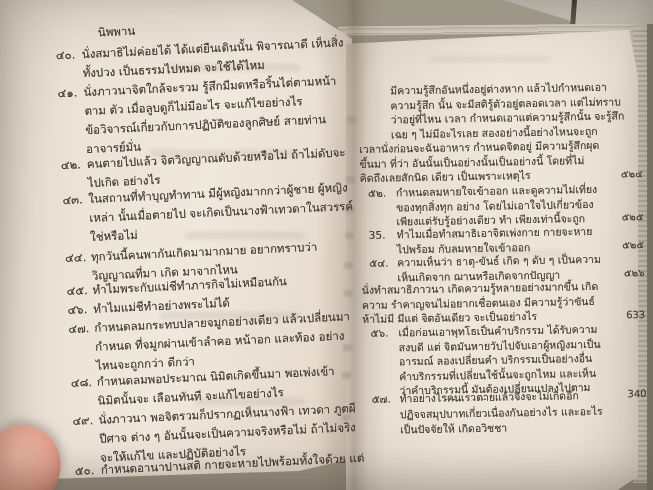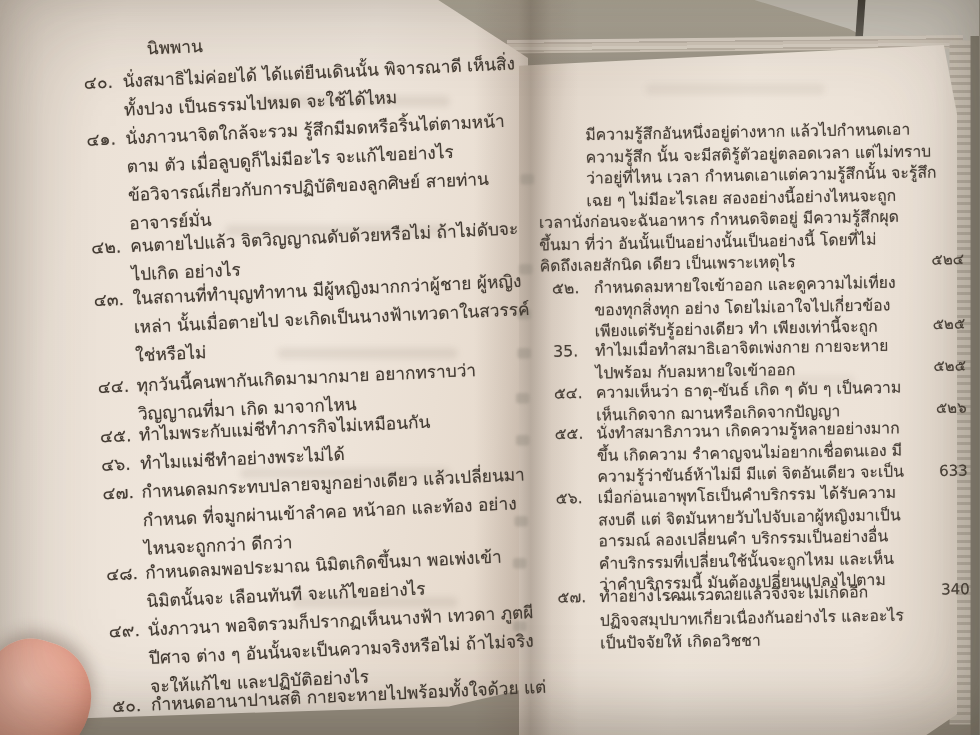--- a/index.html
+++ b/index.html
@@ -171,21 +171,20 @@
       <span class="num">35.</span>
       <span class="txt">ทำไมเมื่อทำสมาธิเอาจิตเพ่งกาย กายจะหายไปพร้อม กับลมหายใจเข้าออก</span>
       <span class="pageref">๕๒๕</span>
     </div>
     <div class="r-item" style="top:178px;height:30px">
       <span class="num">๕๔.</span>
       <span class="txt">ความเห็นว่า ธาตุ-ขันธ์ เกิด ๆ ดับ ๆ เป็นความเห็นเกิดจาก ฌานหรือเกิดจากปัญญา</span>
       <span class="pageref">๕๒๖</span>
     </div>
     <div class="r-item" style="top:205px;height:45px">
-      <span class="num">๕๕.</span>
       <span class="txt">นั่งทำสมาธิภาวนา เกิดความรู้หลายอย่างมากขึ้น เกิดความ รำคาญจนไม่อยากเชื่อตนเอง มีความรู้ว่าขันธ์ห้าไม่มี มีแต่ จิตอันเดียว จะเป็นอย่างไร</span>
       <span class="pageref">633</span>
     </div>
     <div class="r-item" style="top:248px;height:76px">
       <span class="num">๕๖.</span>
       <span class="txt">เมื่อก่อนเอาพุทโธเป็นคำบริกรรม ได้รับความสงบดี แต่ จิตมันหายวับไปจับเอาผู้หญิงมาเป็นอารมณ์ ลองเปลี่ยนคำ บริกรรมเป็นอย่างอื่น คำบริกรรมที่เปลี่ยนใช้นั้นจะถูกไหม และเห็นว่าคำบริกรรมนี้ มันต้องเปลี่ยนแปลงไปตามเหตุ การณ์ ใช่หรือไม่</span>
     </div>
     <div class="r-item ref-top" style="top:314px;height:15px">
       <span class="num">๕๗.</span>
       <span class="txt">ทำอย่างไรคนเราตายแล้วจึงจะไม่เกิดอีก</span>

